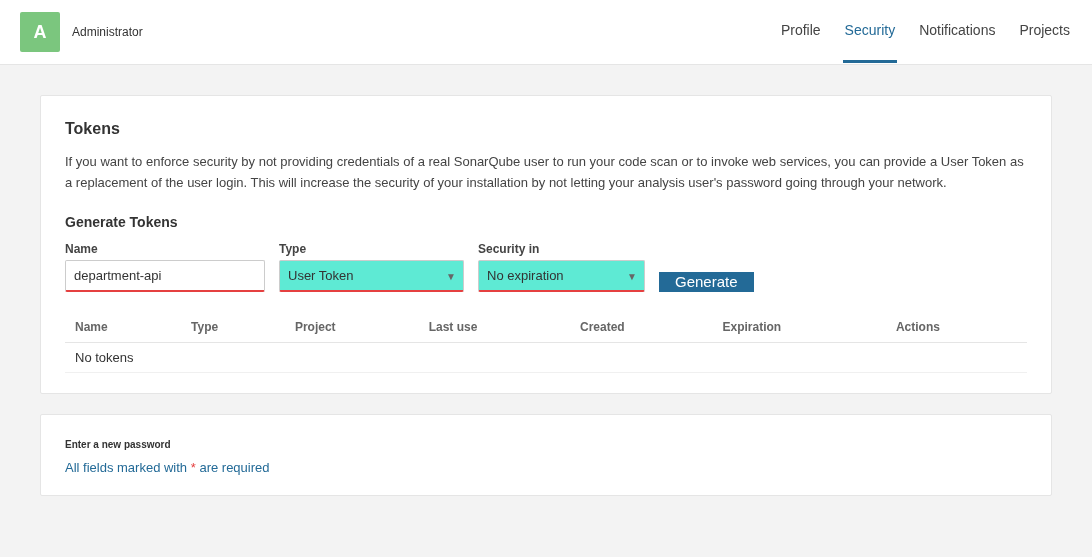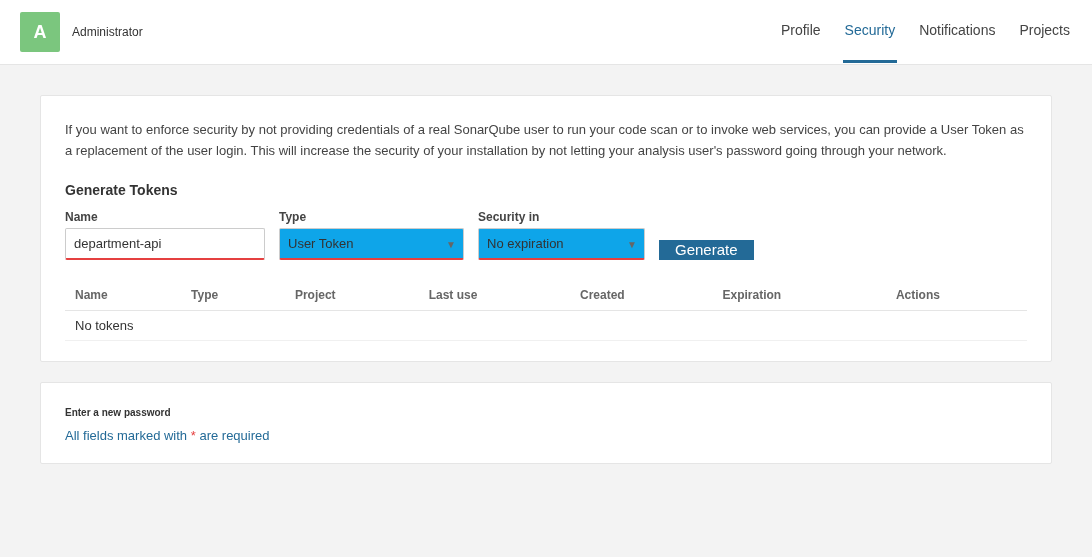--- a/index.html
+++ b/index.html
@@ -135,21 +135,21 @@
       display: inline-block;
     }
     .form-select {
       height: 32px;
       padding: 0 28px 0 8px;
       border: 1px solid #ccc;
       border-radius: 2px;
       font-size: 13px;
       color: #333;
       appearance: none;
-      background: #0ea5e9;
+      background: #5eead4;
       cursor: pointer;
       outline: none;
       border-bottom: 2px solid #e54040;
     }
     .select-arrow {
       position: absolute;
       right: 8px;
       top: 50%;
       transform: translateY(-50%);
       pointer-events: none;
@@ -223,20 +223,21 @@
     <a class="nav-item">Profile</a>
     <a class="nav-item active">Security</a>
     <a class="nav-item">Notifications</a>
     <a class="nav-item">Projects</a>
   </nav>
 </header>
 
 <main class="main">
 
   <div class="card">
+    <div class="card-title">Tokens</div>
     <p class="card-description">If you want to enforce security by not providing credentials of a real SonarQube user to run your code scan or to invoke web services, you can provide a User Token as a replacement of the user login. This will increase the security of your installation by not letting your analysis user's password going through your network.</p>
 
     <div class="section-title">Generate Tokens</div>
 
     <div class="form-row">
 
       <div class="form-group">
         <label class="form-label">Name</label>
         <input type="text" class="form-input" value="department-api" style="">
       </div>

